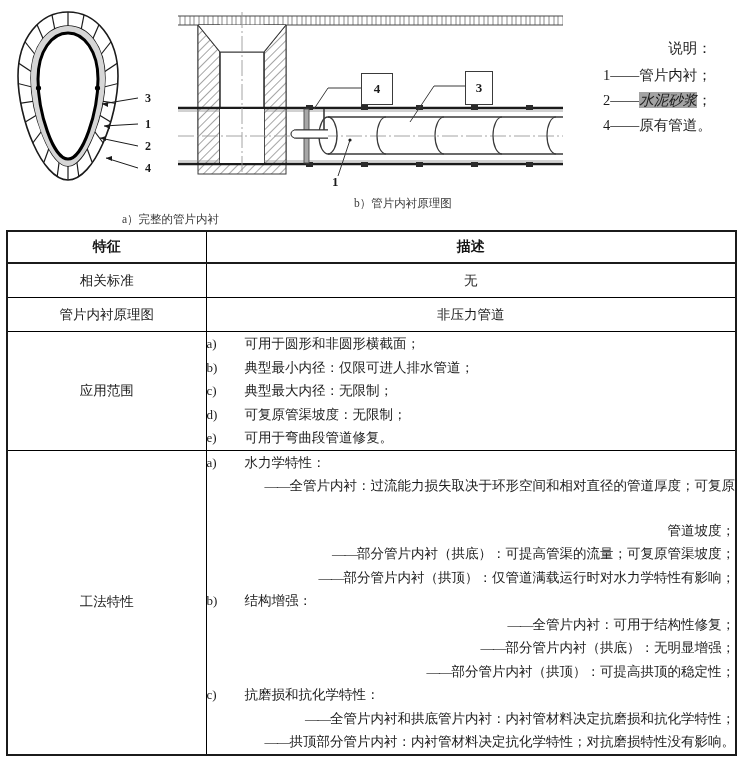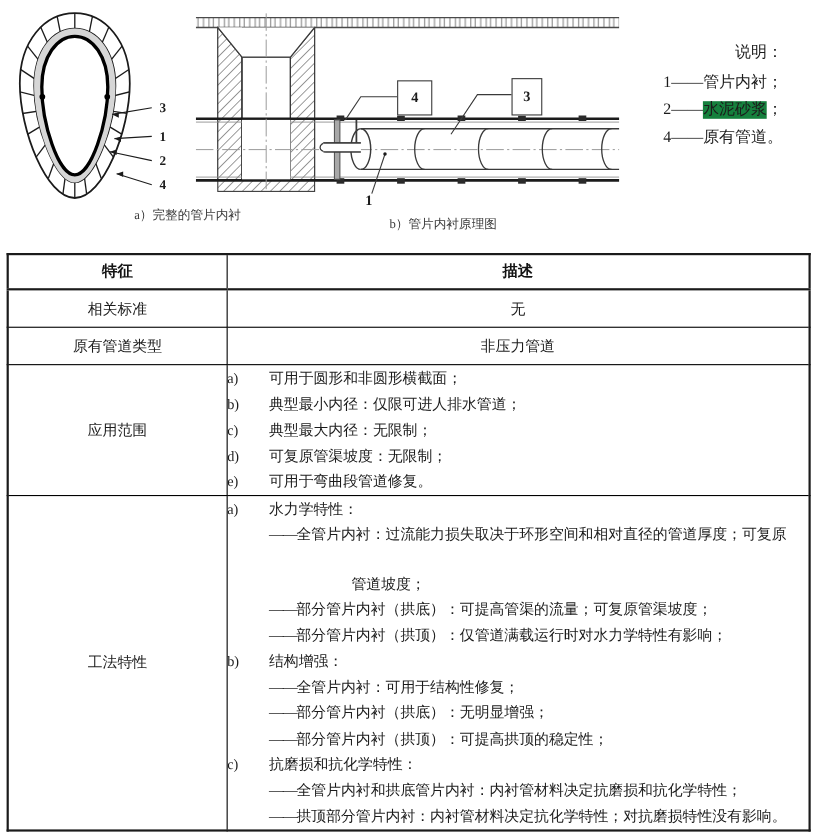--- a/index.html
+++ b/index.html
@@ -43,21 +43,21 @@
   #legend{
     position:absolute;left:603px;top:36px;
     font-size:14.5px;
     line-height:25px;
     color:#1b1b1b;
     font-family:"Liberation Serif","DejaVu Serif",serif;
   }
   #legend .legend-title{margin-bottom:2px;text-align:right;}
   #legend .legend-row{white-space:nowrap;}
   #legend .lnum{font-family:"Liberation Serif","DejaVu Serif",serif;}
-  #legend .hl{background:#15803d;}
+  #legend .hl{background:#a3a3a3;font-style:italic;}
 
   
   #spec-table{
     position:absolute;
     left:6px;top:230px;
     width:731px;
     border-collapse:collapse;
     table-layout:fixed;
     border:2px solid #1b1b1b;
     background:#fff;
@@ -106,20 +106,21 @@
     width:30px;
     font-size:13px;
     font-family:"Liberation Serif","DejaVu Serif",serif;
   }
   ul.sub{list-style:none;margin:0;padding:0;}
   ul.sub > li{
     position:relative;
     padding-left:30px;
     text-indent:-30px;
     line-height:23.5px;
+    text-align:right;
   }
   ul.sub > li .dash{letter-spacing:-1px;}
   .sub-cont{display:block;padding-left:45px;text-indent:0;margin-top:21px;}
 </style>
 </head>
 <body>
 
 <div id="figure-area">
 
   <div id="cross-section">
@@ -284,21 +285,21 @@
                 display:flex;align-items:center;justify-content:center;font-size:13px;font-weight:bold;color:#1b1b1b;">
       <span>4</span>
     </div>
     <div style="position:absolute;left:287px;top:59px;width:26px;height:32px;border:1.2px solid #3a3a3a;background:#fff;
                 display:flex;align-items:center;justify-content:center;font-size:13px;font-weight:bold;color:#1b1b1b;">
       <span>3</span>
     </div>
     <div style="position:absolute;left:154px;top:162px;font-size:13px;font-weight:bold;color:#1b1b1b;">1</div>
   </div>
 
-  <div class="fig-caption" style="left:122px;top:188px;">a）完整的管片内衬</div>
+  <div class="fig-caption" style="left:122px;top:212px;">a）完整的管片内衬</div>
   <div class="fig-caption" style="left:354px;top:196px;">b）管片内衬原理图</div>
 
   <div id="legend">
     <div class="legend-title">说明：</div>
     <div class="legend-row">
       <span class="lnum">1</span><span>——</span><span>管片内衬；</span>
     </div>
     <div class="legend-row">
       <span class="lnum">2</span><span>——</span><span class="hl">水泥砂浆</span><span>；</span>
     </div>
@@ -318,21 +319,21 @@
       <th>特征</th>
       <th>描述</th>
     </tr>
   </thead>
   <tbody>
     <tr class="simple">
       <td class="feat">相关标准</td>
       <td class="desc">无</td>
     </tr>
     <tr class="simple">
-      <td class="feat">原有管道类型</td>
+      <td class="feat">管片内衬原理图</td>
       <td class="desc">非压力管道</td>
     </tr>
 
     <tr>
       <td class="feat">应用范围</td>
       <td class="desc">
         <ul class="ilist">
           <li>
             <span class="marker">a)</span>
             <span>可用于圆形和非圆形横截面；</span>

